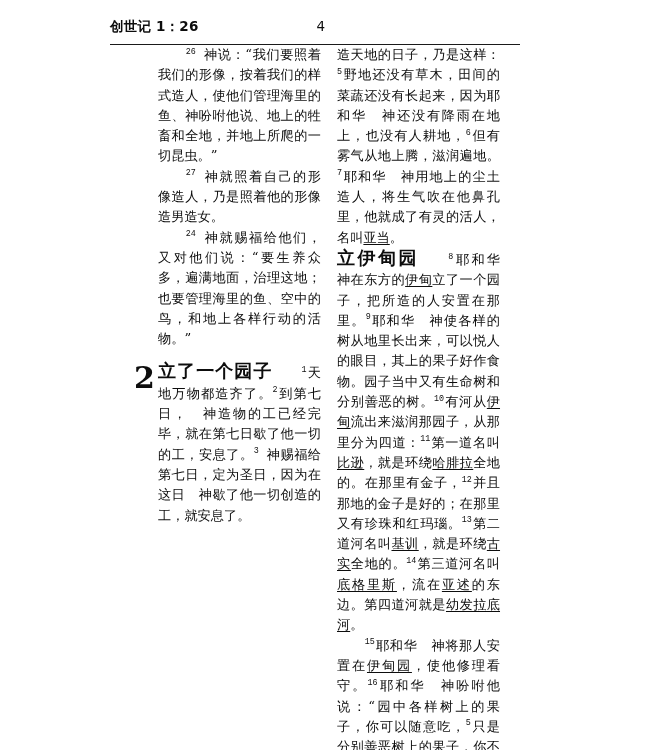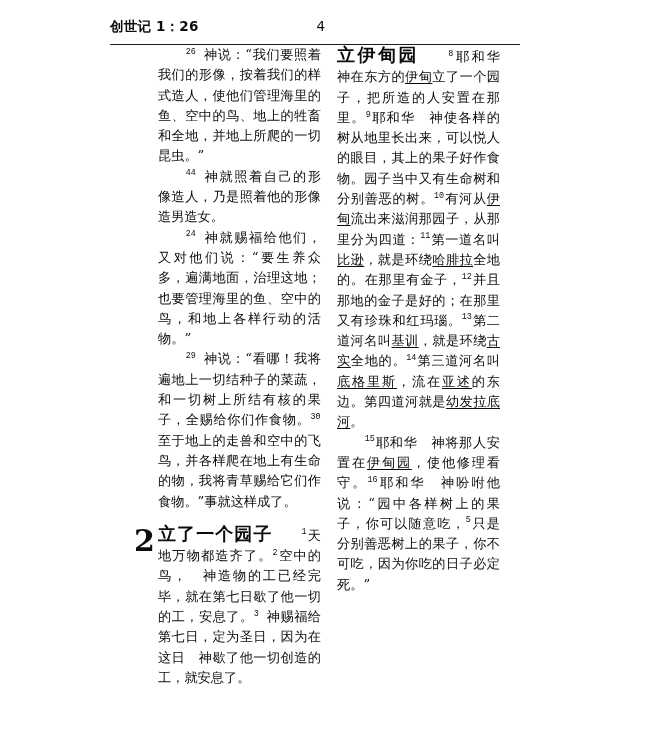--- a/index.html
+++ b/index.html
@@ -119,38 +119,38 @@
 
   <div class="running-head">
     <span class="rh-ref">创世记 1：26</span>
     <span class="rh-folio">4</span>
   </div>
 
   <div class="columns">
 
     <div class="col col-left">
 
-      <p class="p indent"><span class="v spaced">26</span><span>神说：“我们要照着我们的形像，按着我们的样式造人，使他们管理海里的鱼、空中的鸟、地上的牲畜和全地，并地上所爬的一切昆虫。”</span></p>
+      <p class="p indent"><span class="v spaced">26</span><span>神说：“我们要照着我们的形像，按着我们的样式造人，使他们管理海里的鱼、神吩咐他说、地上的牲畜和全地，并地上所爬的一切昆虫。”</span></p>
 
-      <p class="p indent"><span class="v spaced">44</span><span>神就照着自己的形像造人，乃是照着他的形像造男造女。</span></p>
+      <p class="p indent"><span class="v spaced">27</span><span>神就照着自己的形像造人，乃是照着他的形像造男造女。</span></p>
 
       <p class="p indent"><span class="v spaced">24</span><span>神就赐福给他们，又对他们说：“要生养众多，遍满地面，治理这地；也要管理海里的鱼、空中的鸟，和地上各样行动的活物。”</span></p>
 
-      <p class="p indent"><span class="v spaced">29</span><span>神说：“看哪！我将遍地上一切结种子的菜蔬，和一切树上所结有核的果子，全赐给你们作食物。</span><span class="v">30</span><span>至于地上的走兽和空中的飞鸟，并各样爬在地上有生命的物，我将青草赐给它们作食物。”事就这样成了。</span></p>
 
 
       <div class="chapter-block" style="margin-top:12px;">
         <span class="chapnum">2</span>
-        <p class="p"><span class="head">立了一个园子</span><span class="head-gap"></span><span class="v">1</span><span>天地万物都造齐了。</span><span class="v">2</span><span>空中的鸟，　神造物的工已经完毕，就在第七日歇了他一切的工，安息了。</span><span class="v spaced">3</span><span>神赐福给第七日，定为圣日，因为在这日　神歇了他一切创造的工，就安息了。</span></p>
+        <p class="p"><span class="head">立了一个园子</span><span class="head-gap"></span><span class="v">1</span><span>天地万物都造齐了。</span><span class="v">2</span><span>到第七日，　神造物的工已经完毕，就在第七日歇了他一切的工，安息了。</span><span class="v spaced">3</span><span>神赐福给第七日，定为圣日，因为在这日　神歇了他一切创造的工，就安息了。</span></p>
       </div>
 
     </div>
 
     <div class="col col-right">
 
+      <p class="p"><span>造天地的日子，乃是这样：</span><span class="v">5</span><span>野地还没有草木，田间的菜蔬还没有长起来，因为耶和华　神还没有降雨在地上，也没有人耕地，</span><span class="v">6</span><span>但有雾气从地上腾，滋润遍地。</span><span class="v">7</span><span>耶和华　神用地上的尘土造人，将生气吹在他鼻孔里，他就成了有灵的活人，名叫<span class="pn">亚当</span>。</span></p>
 
       <p class="p"><span class="head">立伊甸园</span><span class="head-gap"></span><span class="v">8</span><span>耶和华　神在东方的<span class="pn">伊甸</span>立了一个园子，把所造的人安置在那里。</span><span class="v">9</span><span>耶和华　神使各样的树从地里长出来，可以悦人的眼目，其上的果子好作食物。园子当中又有生命树和分别善恶的树。</span><span class="v">10</span><span>有河从<span class="pn">伊甸</span>流出来滋润那园子，从那里分为四道：</span><span class="v">11</span><span>第一道名叫<span class="pn">比逊</span>，就是环绕<span class="pn">哈腓拉</span>全地的。在那里有金子，</span><span class="v">12</span><span>并且那地的金子是好的；在那里又有珍珠和红玛瑙。</span><span class="v">13</span><span>第二道河名叫<span class="pn">基训</span>，就是环绕<span class="pn">古实</span>全地的。</span><span class="v">14</span><span>第三道河名叫<span class="pn">底格里斯</span>，流在<span class="pn">亚述</span>的东边。第四道河就是<span class="pn">幼发拉底河</span>。</span></p>
 
       <p class="p indent"><span class="v">15</span><span>耶和华　神将那人安置在<span class="pn">伊甸园</span>，使他修理看守。</span><span class="v">16</span><span>耶和华　神吩咐他说：“园中各样树上的果子，你可以随意吃，</span><span class="v">5</span><span>只是分别善恶树上的果子，你不可吃，因为你吃的日子必定死。”</span></p>
 
     </div>
 
   </div>
 </div>
 

